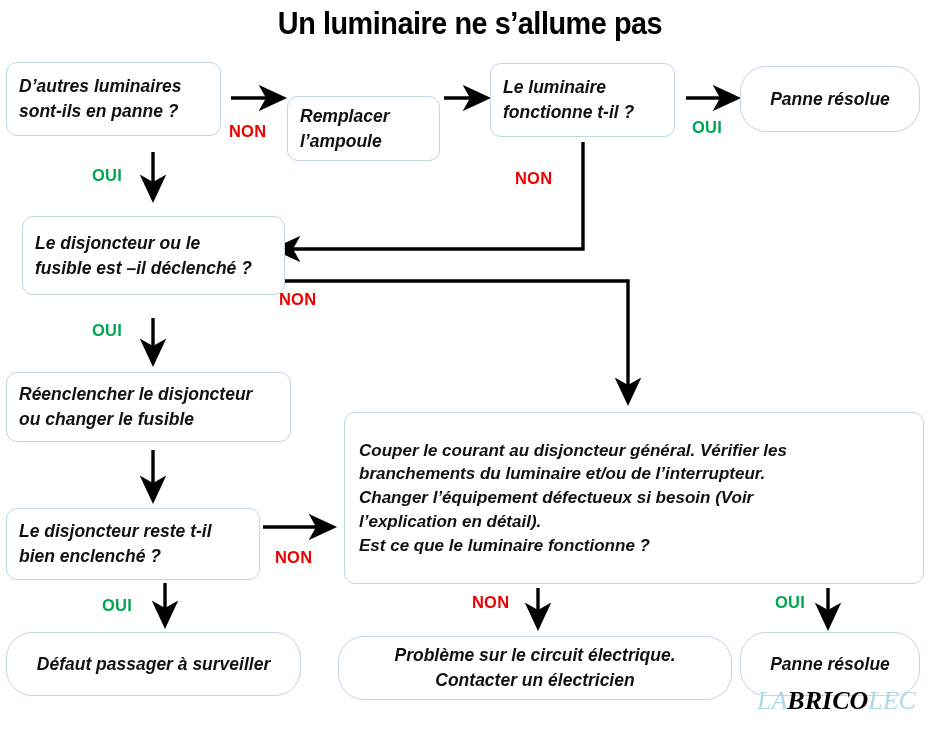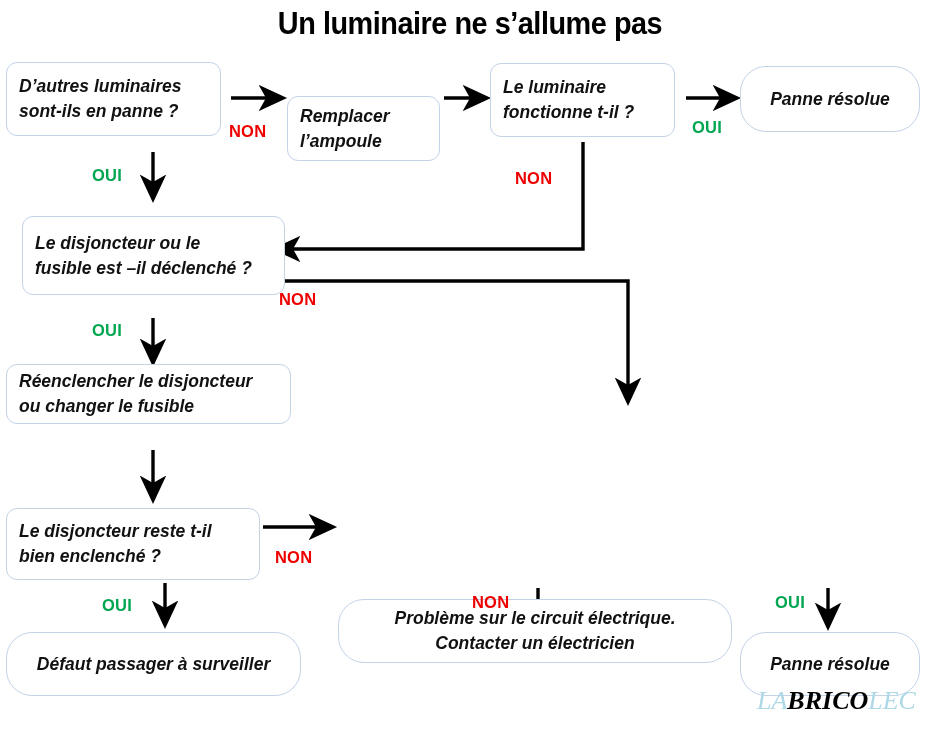--- a/index.html
+++ b/index.html
@@ -144,30 +144,35 @@
 l’ampoule</div>
 
   <div class="box left-text" style="left:490px; top:63px;  width:185px; height:74px;">Le luminaire
 fonctionne t-il ?</div>
 
   <div class="box center-text" style="left:740px; top:66px;  width:180px; height:66px;">Panne résolue</div>
 
   <div class="box left-text" style="left:22px;  top:216px; width:263px; height:79px;">Le disjoncteur ou le
 fusible est –il déclenché ?</div>
 
-  <div class="box left-text" style="left:6px;  top:364px; width:285px; height:60px;">Réenclencher le disjoncteur
+  <div class="box left-text" style="left:6px;  top:372px; width:285px; height:70px;">Réenclencher le disjoncteur
 ou changer  le fusible</div>
 
   <div class="box left-text" style="left:6px;  top:508px; width:254px; height:72px;">Le disjoncteur reste t-il
 bien enclenché ?</div>
 
+  <div class="box left-text" style="left:344px; top:412px; width:580px; height:172px; font-size:17px; line-height:1.40; padding:6px 14px;">Couper le courant au disjoncteur général. Vérifier les
+branchements du luminaire et/ou de l’interrupteur.
+Changer l’équipement défectueux si besoin (Voir
+l’explication en détail).
+Est ce que le luminaire fonctionne  ?</div>
 
   <div class="box center-text" style="left:6px;  top:632px; width:295px; height:64px;">Défaut passager à surveiller</div>
 
-  <div class="box center-text" style="left:338px; top:599px; width:394px; height:64px;">Problème sur le circuit électrique.
+  <div class="box center-text" style="left:338px; top:636px; width:394px; height:64px;">Problème sur le circuit électrique.
  Contacter un électricien</div>
 
   <div class="box center-text" style="left:740px; top:632px; width:180px; height:64px;">Panne résolue</div>
 
   <div class="lbl non" style="left:229px; top:122px;">NON</div>
 
   <div class="lbl oui" style="left:92px;  top:166px;">OUI</div>
 
   <div class="lbl oui" style="left:692px; top:118px;">OUI</div>
 

